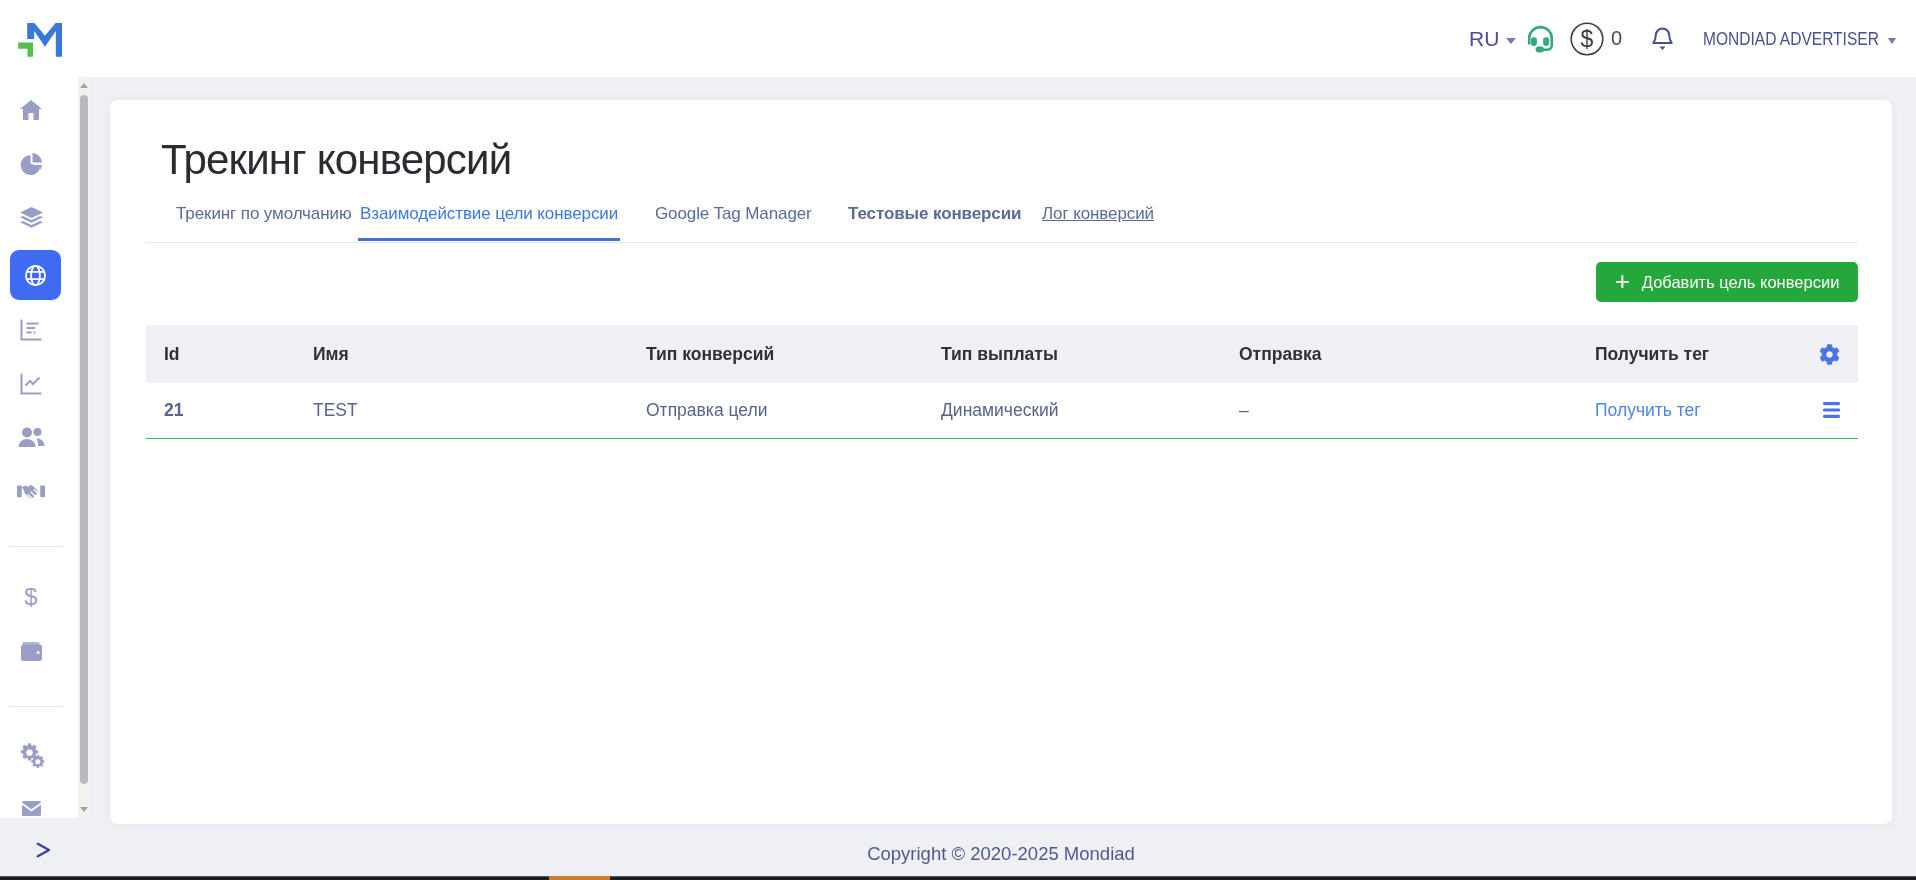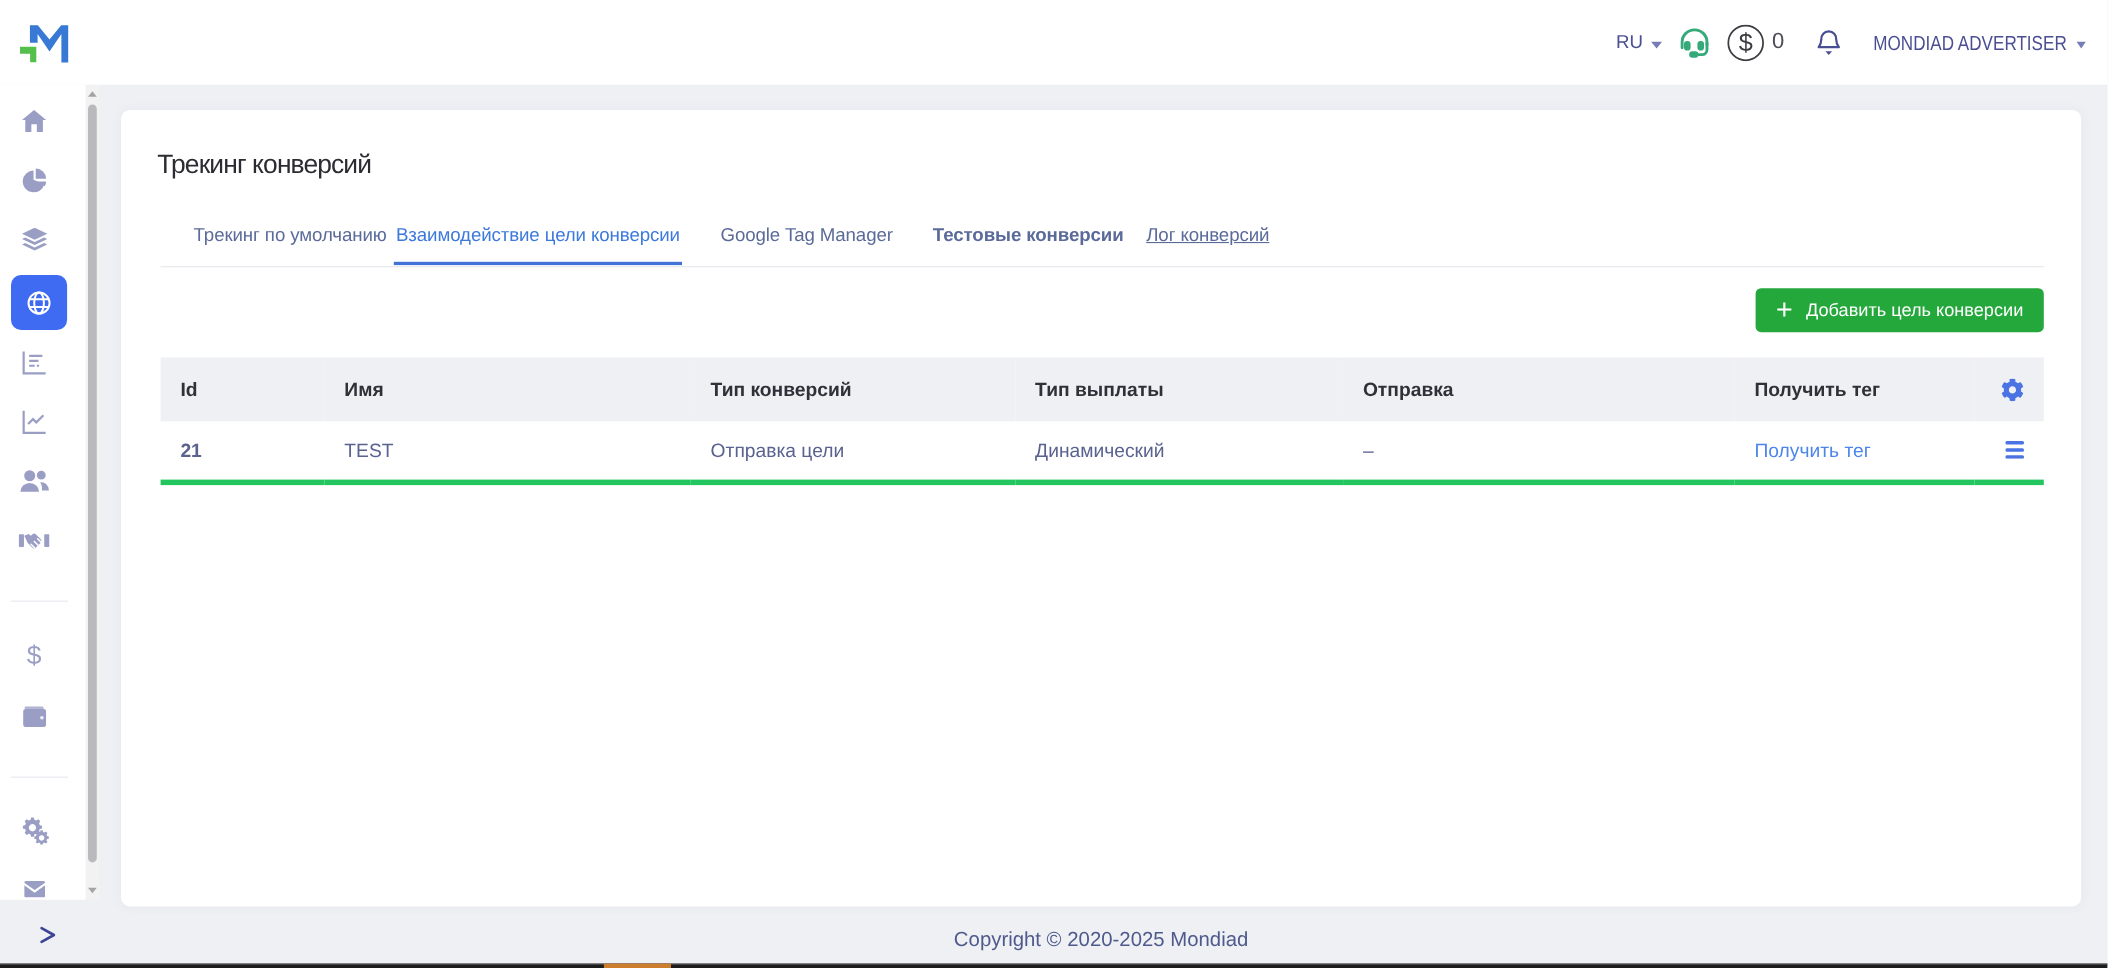--- a/index.html
+++ b/index.html
@@ -2,46 +2,46 @@
 <html lang="ru"><head>
 <meta charset="utf-8">
 <title>Трекинг конверсий</title>
 <style>
 * { margin:0; padding:0; box-sizing:border-box; }
 html,body { width:1916px; height:880px; overflow:hidden; }
 body { font-family:"Liberation Sans", sans-serif; background:#eef0f4; position:relative; }
 .header { position:absolute; left:0; top:0; width:1916px; height:77px; background:#fff; z-index:5; }
 .logo { position:absolute; left:18px; top:22px; }
 .hitem { position:absolute; top:0; height:77px; display:flex; align-items:center; }
-.ru { left:1469px; color:#4a4f93; font-size:17px; }
+.ru { left:1469px; color:#4a4f93; font-size:21px; }
 .caret { display:inline-block; width:0; height:0; border-left:5px solid transparent; border-right:5px solid transparent; border-top:6px solid #767cb5; margin-left:7px; position:relative; top:2px;}
 .hs { left:1527px; }
 .coin { left:1570px; }
 .zero { left:1611px; color:#4b4b57; font-size:20px; }
 .bell { left:1651px; }
 .acct { white-space:nowrap; left:1703px; color:#4a4f93; font-size:18.5px; transform:scaleX(0.84); transform-origin:left center; }
 .sidebar { position:absolute; left:0; top:77px; width:78px; height:741px; background:#fff; z-index:4; }
 .sicon { position:absolute; left:0; width:62px; display:flex; justify-content:center; }
 .active-sq { position:absolute; left:10px; top:173px; width:51px; height:50px; background:#3e6bf2; border-radius:9px; display:flex; align-items:center; justify-content:center; }
 .sdiv { position:absolute; left:10px; width:52px; border-top:1px solid #e7e8f0; }
 .vscroll { position:absolute; left:78px; top:77px; width:12px; height:741px; background:#f2f2f3; z-index:4; }
 .vthumb { position:absolute; left:2px; top:18px; width:8px; height:689px; background:#bababd; border-radius:4px; }
 .varrow-up { position:absolute; left:2px; top:6px; width:0; height:0; border-left:4px solid transparent; border-right:4px solid transparent; border-bottom:5px solid #a4a4a7; }
 .varrow-dn { position:absolute; left:2px; bottom:6px; width:0; height:0; border-left:4px solid transparent; border-right:4px solid transparent; border-top:5px solid #a4a4a7; }
 .card { position:absolute; left:110px; top:100px; width:1782px; height:724px; background:#fff; border-radius:8px; box-shadow:0 0 10px rgba(70,80,110,0.06); }
-.title { position:absolute; left:143px; top:136px; font-size:24px; letter-spacing:-0.8px; color:#2b2b31; font-weight:400; }
+.title { position:absolute; left:161px; top:136px; font-size:42px; letter-spacing:-0.8px; color:#2b2b31; font-weight:400; }
 .tabrow { position:absolute; left:36px; top:242px; width:1712px; border-top:1px solid #e4e6ec; }
 .tab { position:absolute; top:204px; font-size:17px; letter-spacing:-0.1px; color:#5b6b99; }
 .tab.active { color:#3c79dc; }
 .tabline { position:absolute; left:358px; top:238px; width:262px; height:3px; background:#4272d7; }
 .btn { position:absolute; left:1596px; top:262px; width:262px; height:40px; background:#24a83b; border-radius:5px; color:#fff; display:flex; align-items:center; justify-content:center; font-size:16.5px; }
 .btn .plus { font-size:26px; font-weight:300; margin-right:12px; position:relative; top:-1px; }
 table.grid { position:absolute; left:146px; top:325px; width:1712px; border-collapse:collapse; table-layout:fixed; }
 table.grid th { background:#eef0f3; height:58px; text-align:left; font-size:17.5px; color:#2f3038; font-weight:700; padding:0 0 0 18px; }
-table.grid td { height:55px; font-size:17.5px; color:#5a628f; padding:0 0 0 18px; border-bottom:5px solid #22c55e; }
+table.grid td { height:55px; font-size:17.5px; color:#5a628f; padding:0 0 0 18px; border-bottom:1px solid #22c55e; }
 td.bold { color:#3f4468; font-weight:700; }
 a.gettag { color:#4d86e8; text-decoration:none; }
 .footerbar { position:absolute; left:0; top:818px; width:1916px; height:57px; }
 .copyright { position:absolute; left:0; top:843px; width:2002px; text-align:center; font-size:18.5px; color:#4f5a8c; }
 .chev { position:absolute; left:36px; top:842px; }
 .bottombar { position:absolute; left:0; top:876px; width:1916px; height:4px; background:#1c1c1e; border-top:1px solid #555; }
 .bborange { position:absolute; left:549px; top:-1px; width:61px; height:5px; background:#cc7e2c; }
 </style>
 </head>
 <body>

